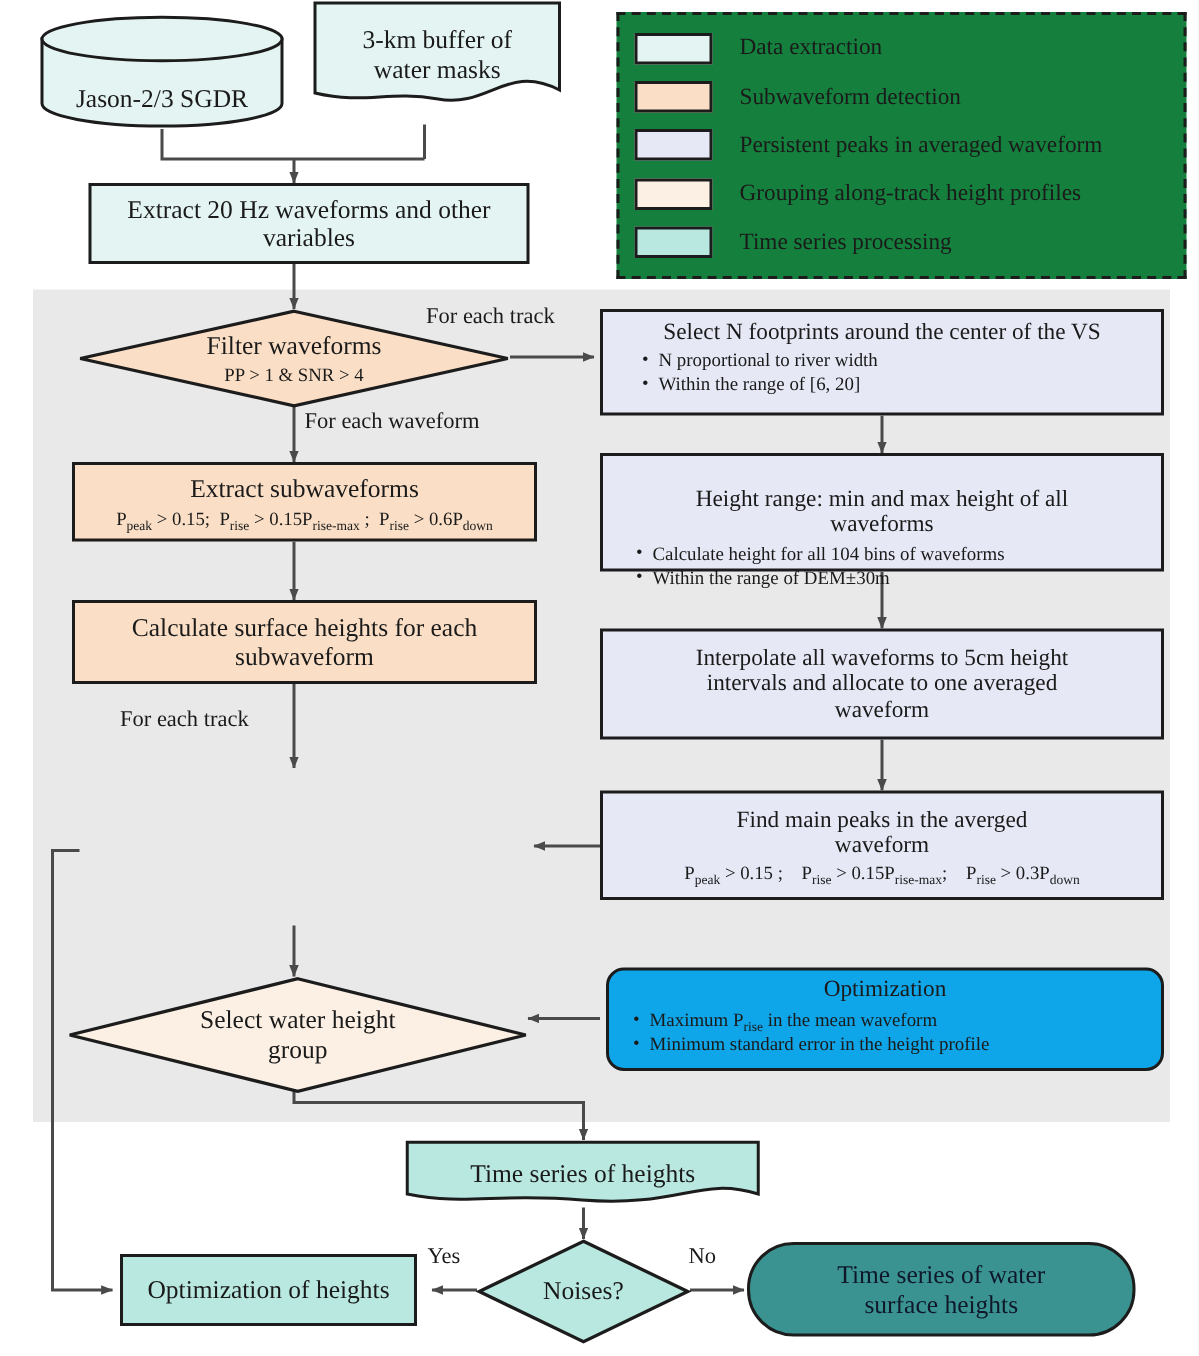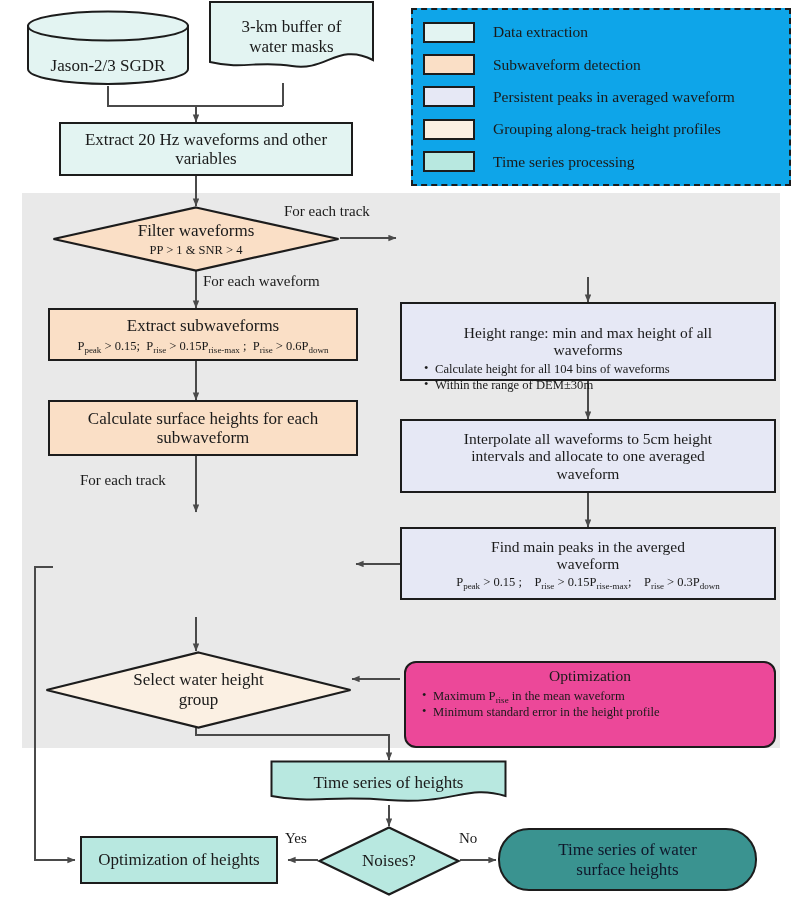--- a/index.html
+++ b/index.html
@@ -21,21 +21,21 @@
   sub{font-size:9px;vertical-align:baseline;position:relative;top:3px;}
 
   
   #panel{position:absolute;left:22px;top:193px;width:758px;height:555px;
          background:#e9e9e9;}
 
   
   #legend{position:absolute;left:411px;top:8px;width:380px;height:178px;
           border:2.5px dashed #1c1c1c;box-sizing:border-box;
           display:flex;flex-direction:column;justify-content:space-around;
-          padding:6px 0 6px 10px;background:#0ea5e9;}
+          padding:6px 0 6px 10px;background:#15803d;}
   .lg-row{display:flex;align-items:center;height:28px;}
   .lg-sw{width:52px;height:21px;border:2px solid #1c1c1c;box-sizing:border-box;
          margin-right:18px;flex:0 0 auto;}
   .lg-tx{font-size:15.5px;}
 
   
   .dia{position:absolute;}
   .dia svg{position:absolute;left:0;top:0;overflow:visible;}
   .dia .dtext{position:absolute;left:0;top:0;width:100%;height:100%;
               display:flex;flex-direction:column;align-items:center;
@@ -158,20 +158,28 @@
   <div class="dia" style="left:52px;top:206px;width:288px;height:66px;">
     <svg width="288" height="66" viewBox="0 0 288 66">
       <path d="M144,1.5 L286.5,33 L144,64.5 L1.5,33 Z" fill="#fadfc6" stroke="#1c1c1c" stroke-width="2.2"></path>
     </svg>
     <div class="dtext">
       <span class="t1">Filter waveforms</span>
       <span class="sub">PP &gt; 1 &amp; SNR &gt; 4</span>
     </div>
   </div>
 
+  <div class="node" style="left:400px;top:206px;width:376px;height:71px;background:#e6e8f5;
+              justify-content:flex-start;padding-top:5px;">
+    <span class="t2">Select N footprints around the center of the VS</span>
+    <div class="bullets">
+      <div>N  proportional to river width</div>
+      <div>Within the range of [6, 20]</div>
+    </div>
+  </div>
 
   <div class="node" style="left:400px;top:302px;width:376px;height:79px;background:#e6e8f5;
               justify-content:flex-start;padding-top:20px;">
     <span class="t2">Height range: min and max height of all</span>
     <span class="t2">waveforms</span>
     <div class="bullets" style="margin-left:22px;">
       <div>Calculate height for all 104 bins of waveforms</div>
       <div>Within the range of DEM±30m</div>
     </div>
   </div>
@@ -208,22 +216,22 @@
   <div class="dia" style="left:45px;top:651px;width:307px;height:78px;">
     <svg width="307" height="78" viewBox="0 0 307 78">
       <path d="M153.5,1.5 L305.5,39 L153.5,76.5 L1.5,39 Z" fill="#fbf0e3" stroke="#1c1c1c" stroke-width="2.2"></path>
     </svg>
     <div class="dtext t1">
       <span>Select water height</span>
       <span>group</span>
     </div>
   </div>
 
-  <div class="node" style="left:404px;top:645px;width:372px;height:87px;background:#ec4899;
-              border-radius:12px;justify-content:flex-start;padding-top:4px;margin-top:16px;">
+  <div class="node" style="left:404px;top:645px;width:372px;height:69px;background:#0ea5e9;
+              border-radius:12px;justify-content:flex-start;padding-top:4px;">
     <span class="t2">Optimization</span>
     <div class="bullets" style="margin-left:16px;margin-top:4px;">
       <div>Maximum P<sub>rise</sub> in the mean waveform</div>
       <div>Minimum standard error in the height profile</div>
     </div>
   </div>
 
   <div class="shp" style="left:270px;top:760px;width:237px;height:46px;">
     <svg width="237" height="46" viewBox="0 0 237 46">
       <path d="M1.5,1.5 L235.5,1.5 L235.5,36 C196,24 184,45 118,40 C60,35 42,44 1.5,36 Z" fill="#b8e8e0" stroke="#1c1c1c" stroke-width="2"></path>

